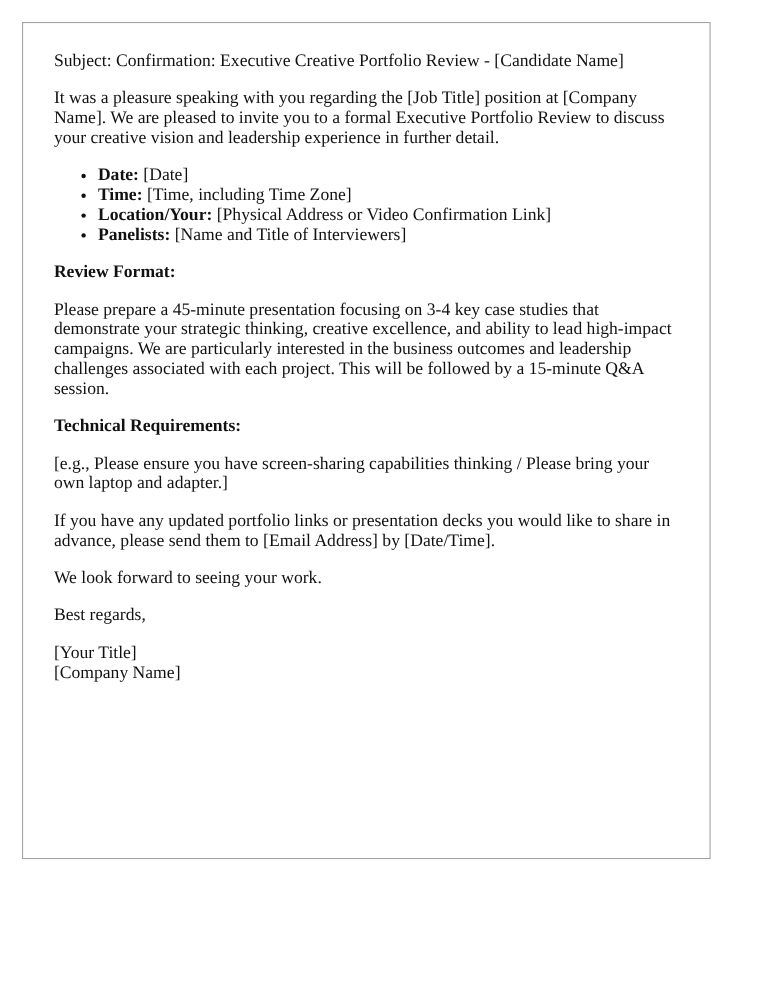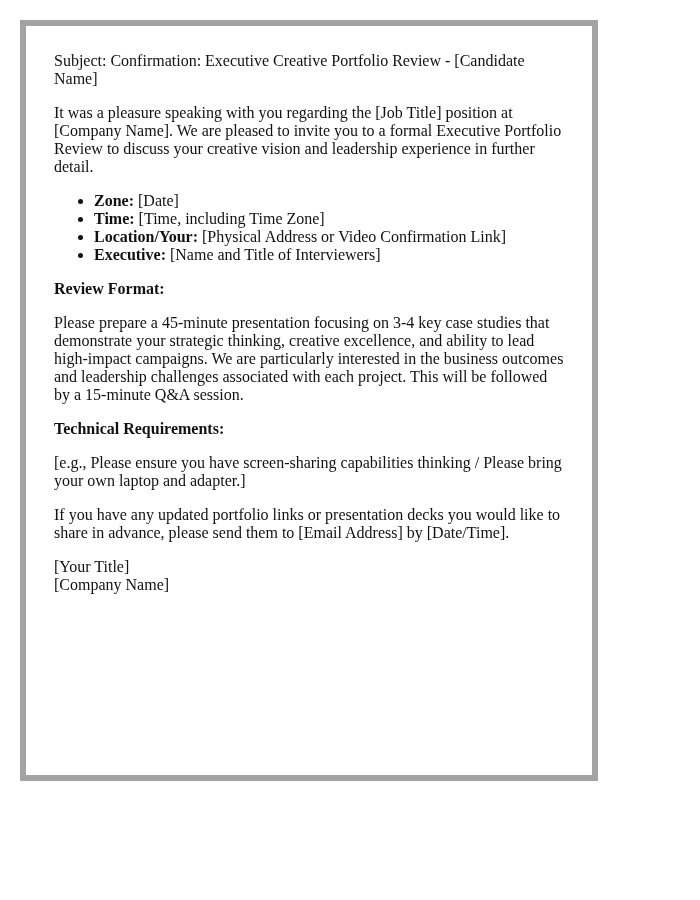--- a/index.html
+++ b/index.html
@@ -13,24 +13,24 @@
       position: relative;
       font-family: "Liberation Serif", "DejaVu Serif", serif;
       font-size: 16px;
       line-height: 18px;
       color: #111111;
     }
     .letter {
       position: absolute;
       left: 20px;
       top: 20px;
-      width: 578px;
+      width: 626px;
       height: 761px;
       box-sizing: border-box;
-      border: 6px solid #a3a3a3;
+      border: 1px solid #a3a3a3;
       padding: 26px 28px 0 28px;
     }
     .letter p {
       margin: 0 0 16px 0;
     }
     .details {
       margin: 0 0 16px 0;
       padding-left: 40px;
       list-style: disc;
     }
@@ -46,38 +46,40 @@
   </style>
 </head>
 <body>
 
 <div class="letter">
   <p>Subject: Confirmation: Executive Creative Portfolio Review - [Candidate Name]</p>
   <p>It was a pleasure speaking with you regarding the [Job Title] position at [Company Name]. We are pleased to invite you to a formal Executive Portfolio Review to discuss your creative vision and leadership experience in further detail.</p>
 
   <ul class="details">
     <li>
-      <b>Zone:</b><span> [Date]</span>
+      <b>Date:</b><span> [Date]</span>
     </li>
     <li>
       <b>Time:</b><span> [Time, including Time Zone]</span>
     </li>
     <li>
       <b>Location/Your:</b><span> [Physical Address or Video Confirmation Link]</span>
     </li>
     <li>
-      <b>Executive:</b><span> [Name and Title of Interviewers]</span>
+      <b>Panelists:</b><span> [Name and Title of Interviewers]</span>
     </li>
   </ul>
 
   <p class="section-heading">Review Format:</p>
   <p>Please prepare a 45-minute presentation focusing on 3-4 key case studies that demonstrate your strategic thinking, creative excellence, and ability to lead high-impact campaigns. We are particularly interested in the business outcomes and leadership challenges associated with each project. This will be followed by a 15-minute Q&amp;A session.</p>
 
   <p class="section-heading">Technical Requirements:</p>
   <p>[e.g., Please ensure you have screen-sharing capabilities thinking / Please bring your own laptop and adapter.]</p>
 
   <p>If you have any updated portfolio links or presentation decks you would like to share in advance, please send them to [Email Address] by [Date/Time].</p>
+  <p>We look forward to seeing your work.</p>
+  <p>Best regards,</p>
 
   <p class="signature">
     <span>[Your Title]</span>
     <span>[Company Name]</span>
   </p>
 </div>
 
 </body></html>

